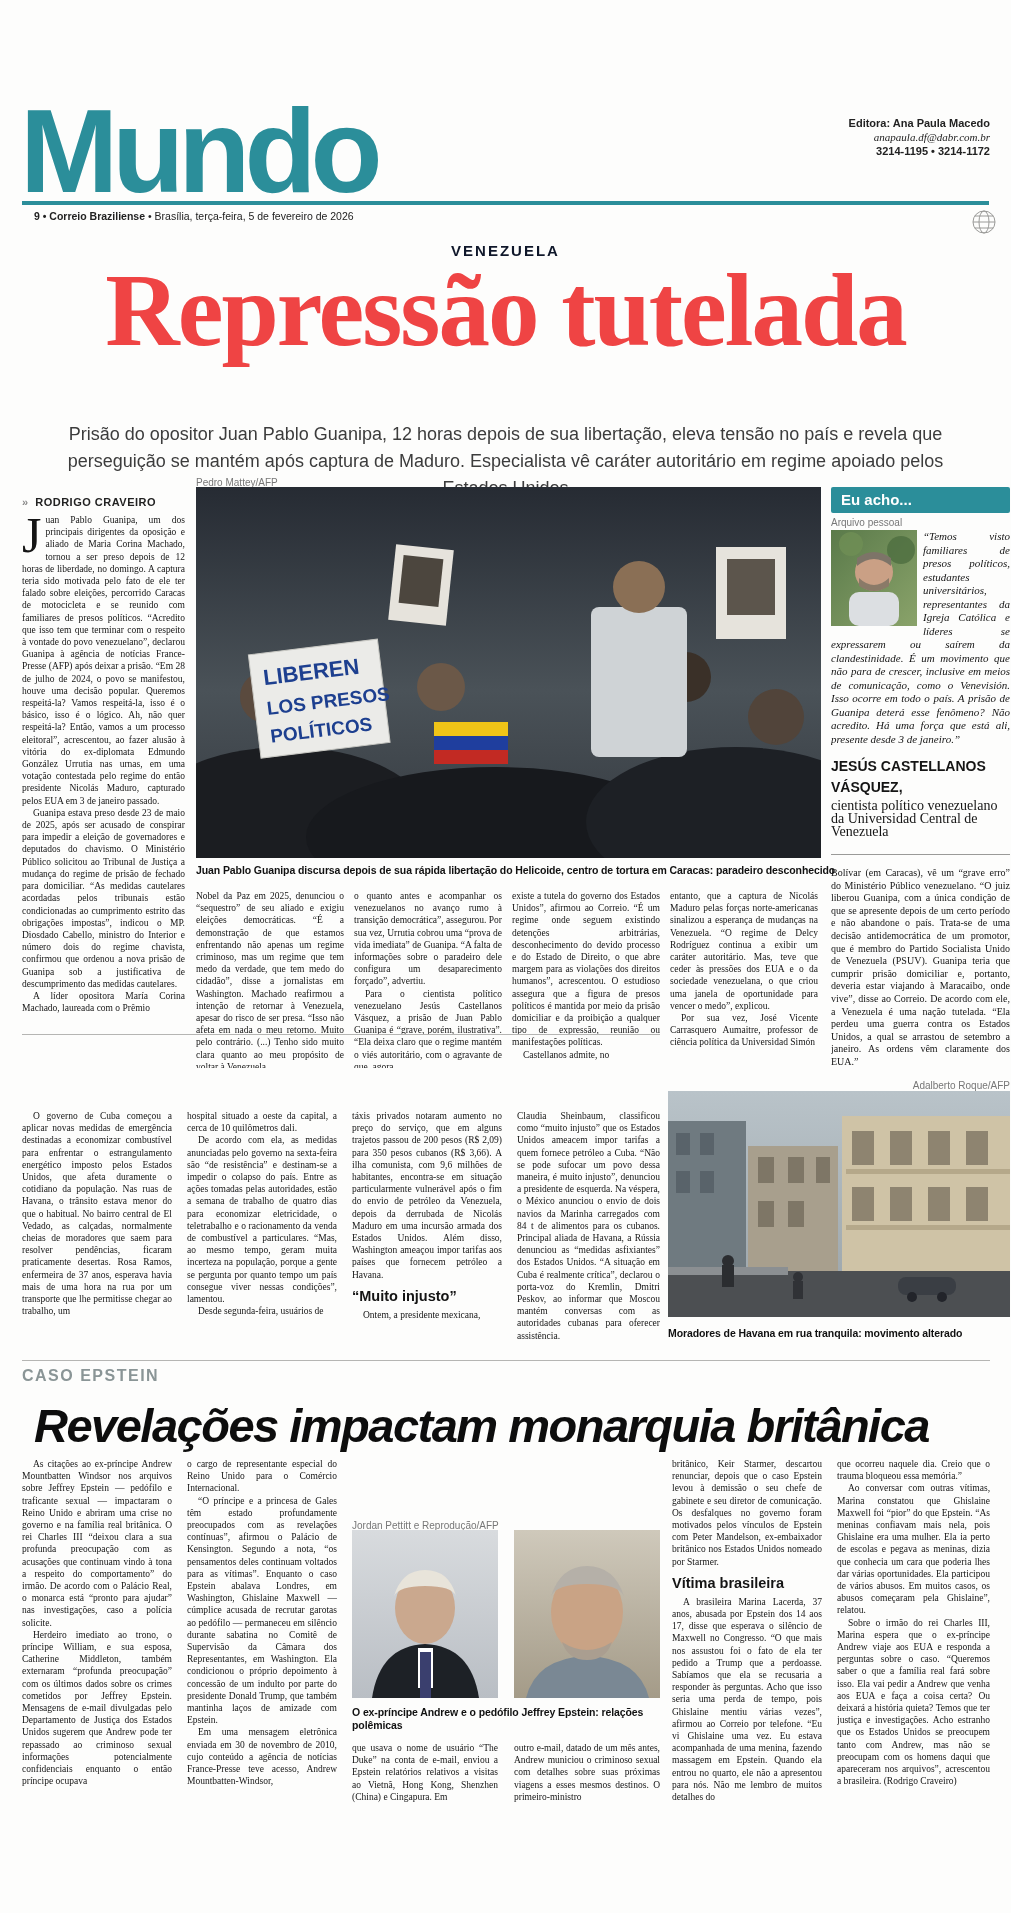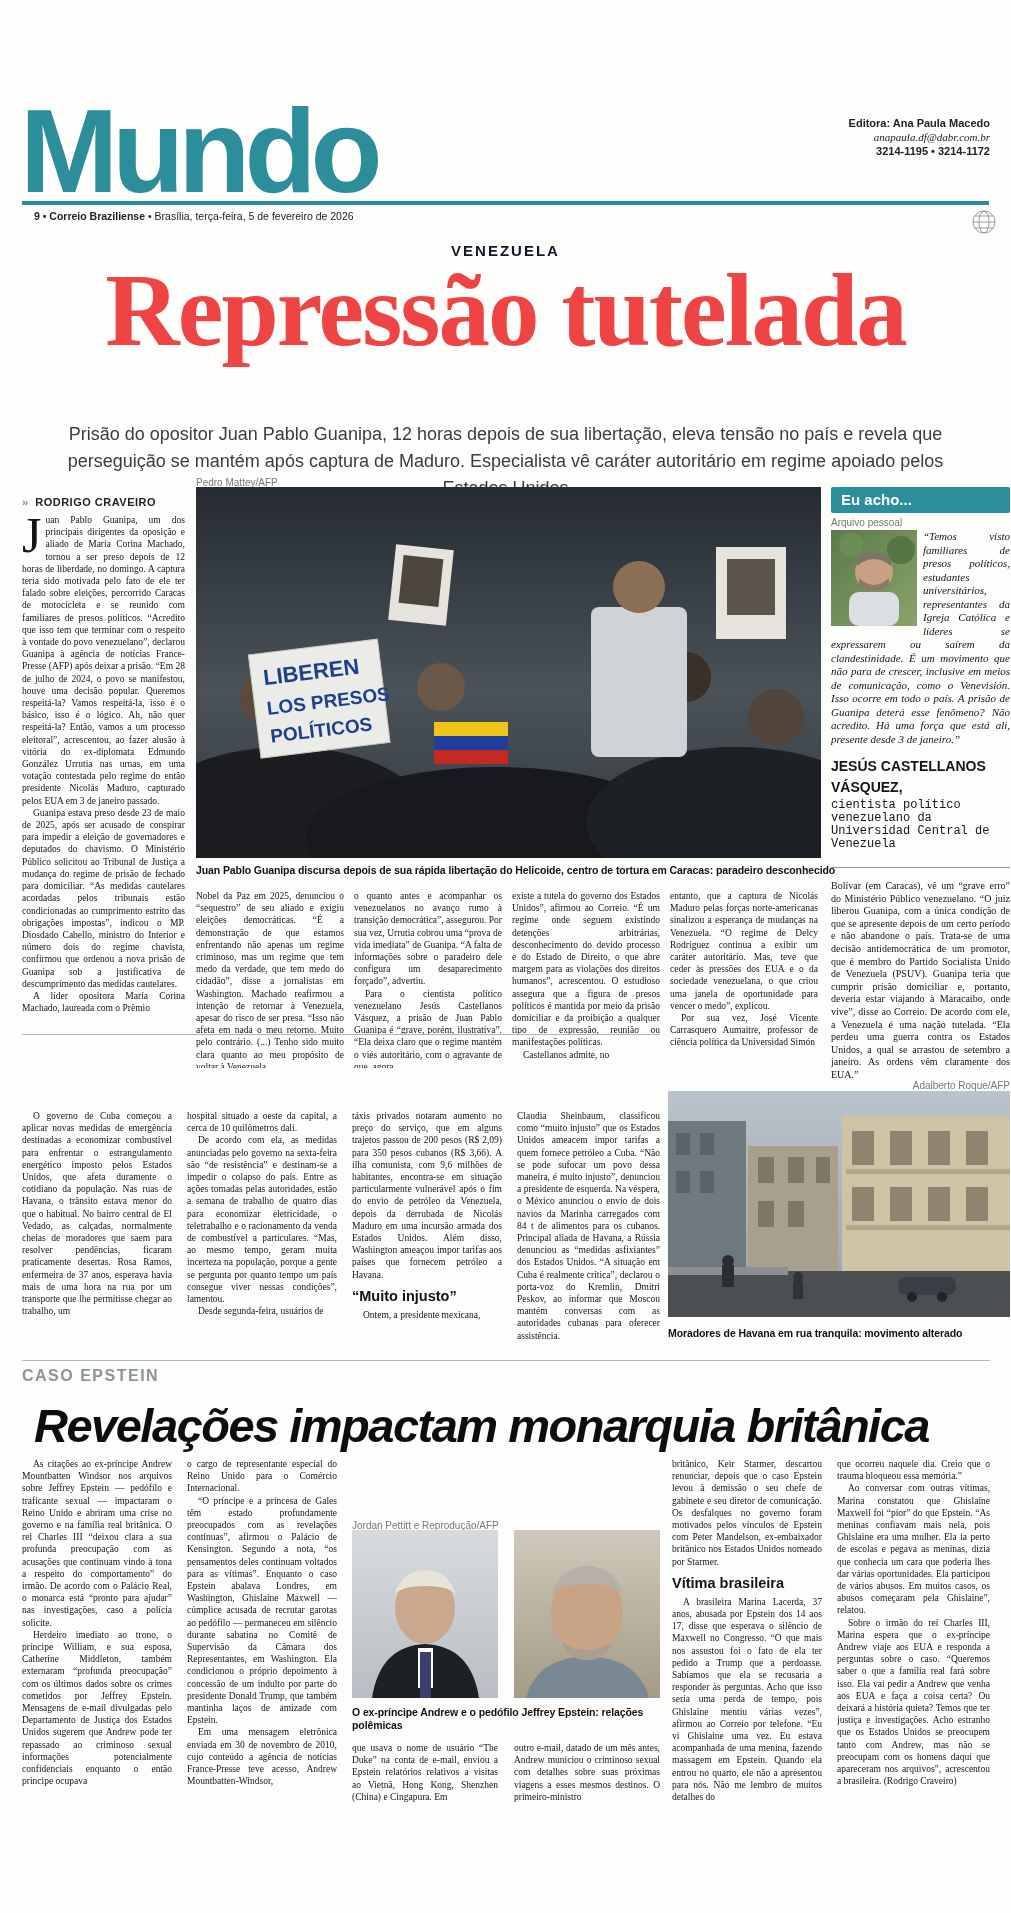--- a/index.html
+++ b/index.html
@@ -51,21 +51,21 @@
   .sidebar{font-size:10.5px;}
   .sb-band{background:var(--accent);color:#fff;font-family:"Liberation Sans",sans-serif;
            font-weight:bold;font-size:15px;line-height:26px;height:26px;padding-left:10px;
            border-radius:2px;}
   .sb-credit{font-family:"Liberation Sans",sans-serif;font-size:10px;color:#777;margin:4px 0 2px;}
   .sb-quote{font-style:italic;font-size:11px;line-height:13.5px;text-align:justify;margin:0;}
   .sb-photo{float:left;width:86px;height:96px;margin:0 6px 3px 0;overflow:hidden;}
   .sb-photo svg{display:block;width:100%;height:100%;}
   .sb-name{font-family:"Liberation Sans",sans-serif;font-weight:bold;font-size:14px;
            line-height:21px;margin:10px 0 0;}
-  .sb-role{font-family:Liberation Mono, monospace;font-size:12px;line-height:13px;margin:1px 0 16px;}
+  .sb-role{font-family:Liberation Serif, serif;font-size:14px;line-height:13px;margin:1px 0 16px;}
   .sb-rule{border:none;border-top:1px solid #9a9a98;margin:14px 0 12px;}
   .sb-cont{font-size:10px;line-height:12.6px;text-align:justify;margin:0;}
 </style>
 </head>
 <body>
 
 <div class="page" style="--accent:#2b8e9a">
 
   <div class="abs section-title" style="left:20px;top:100px;">Mundo</div>
 

